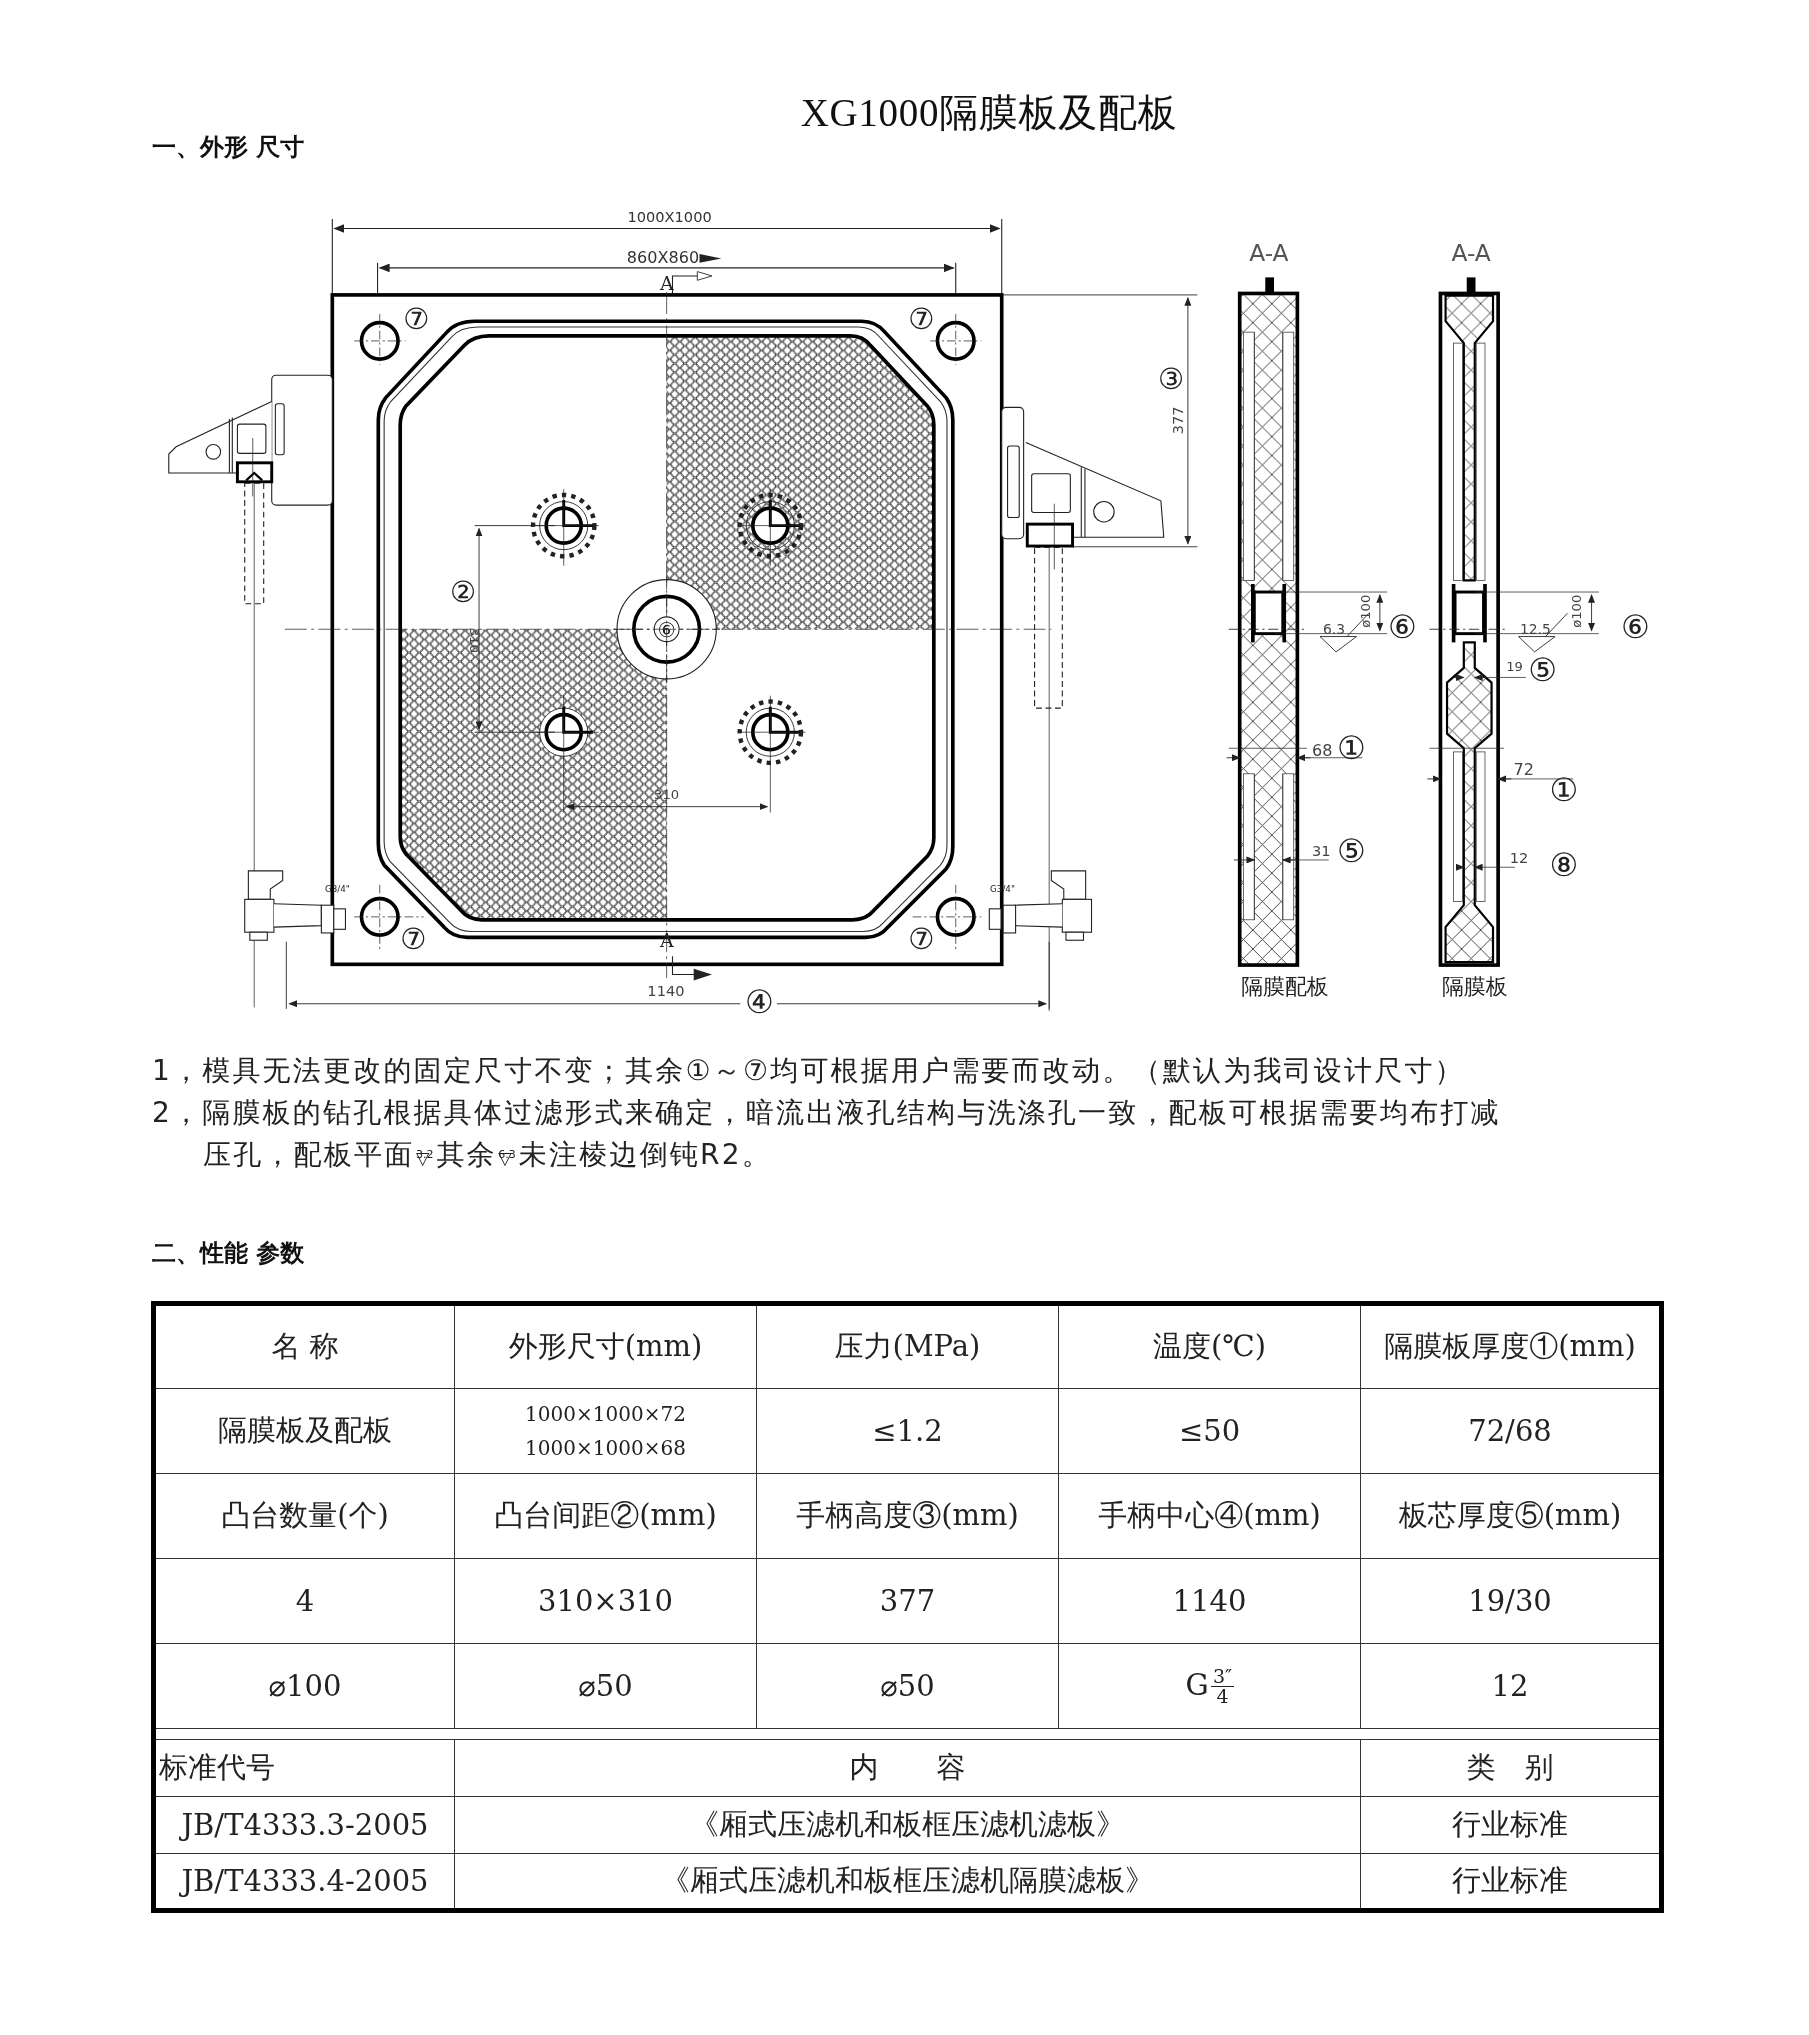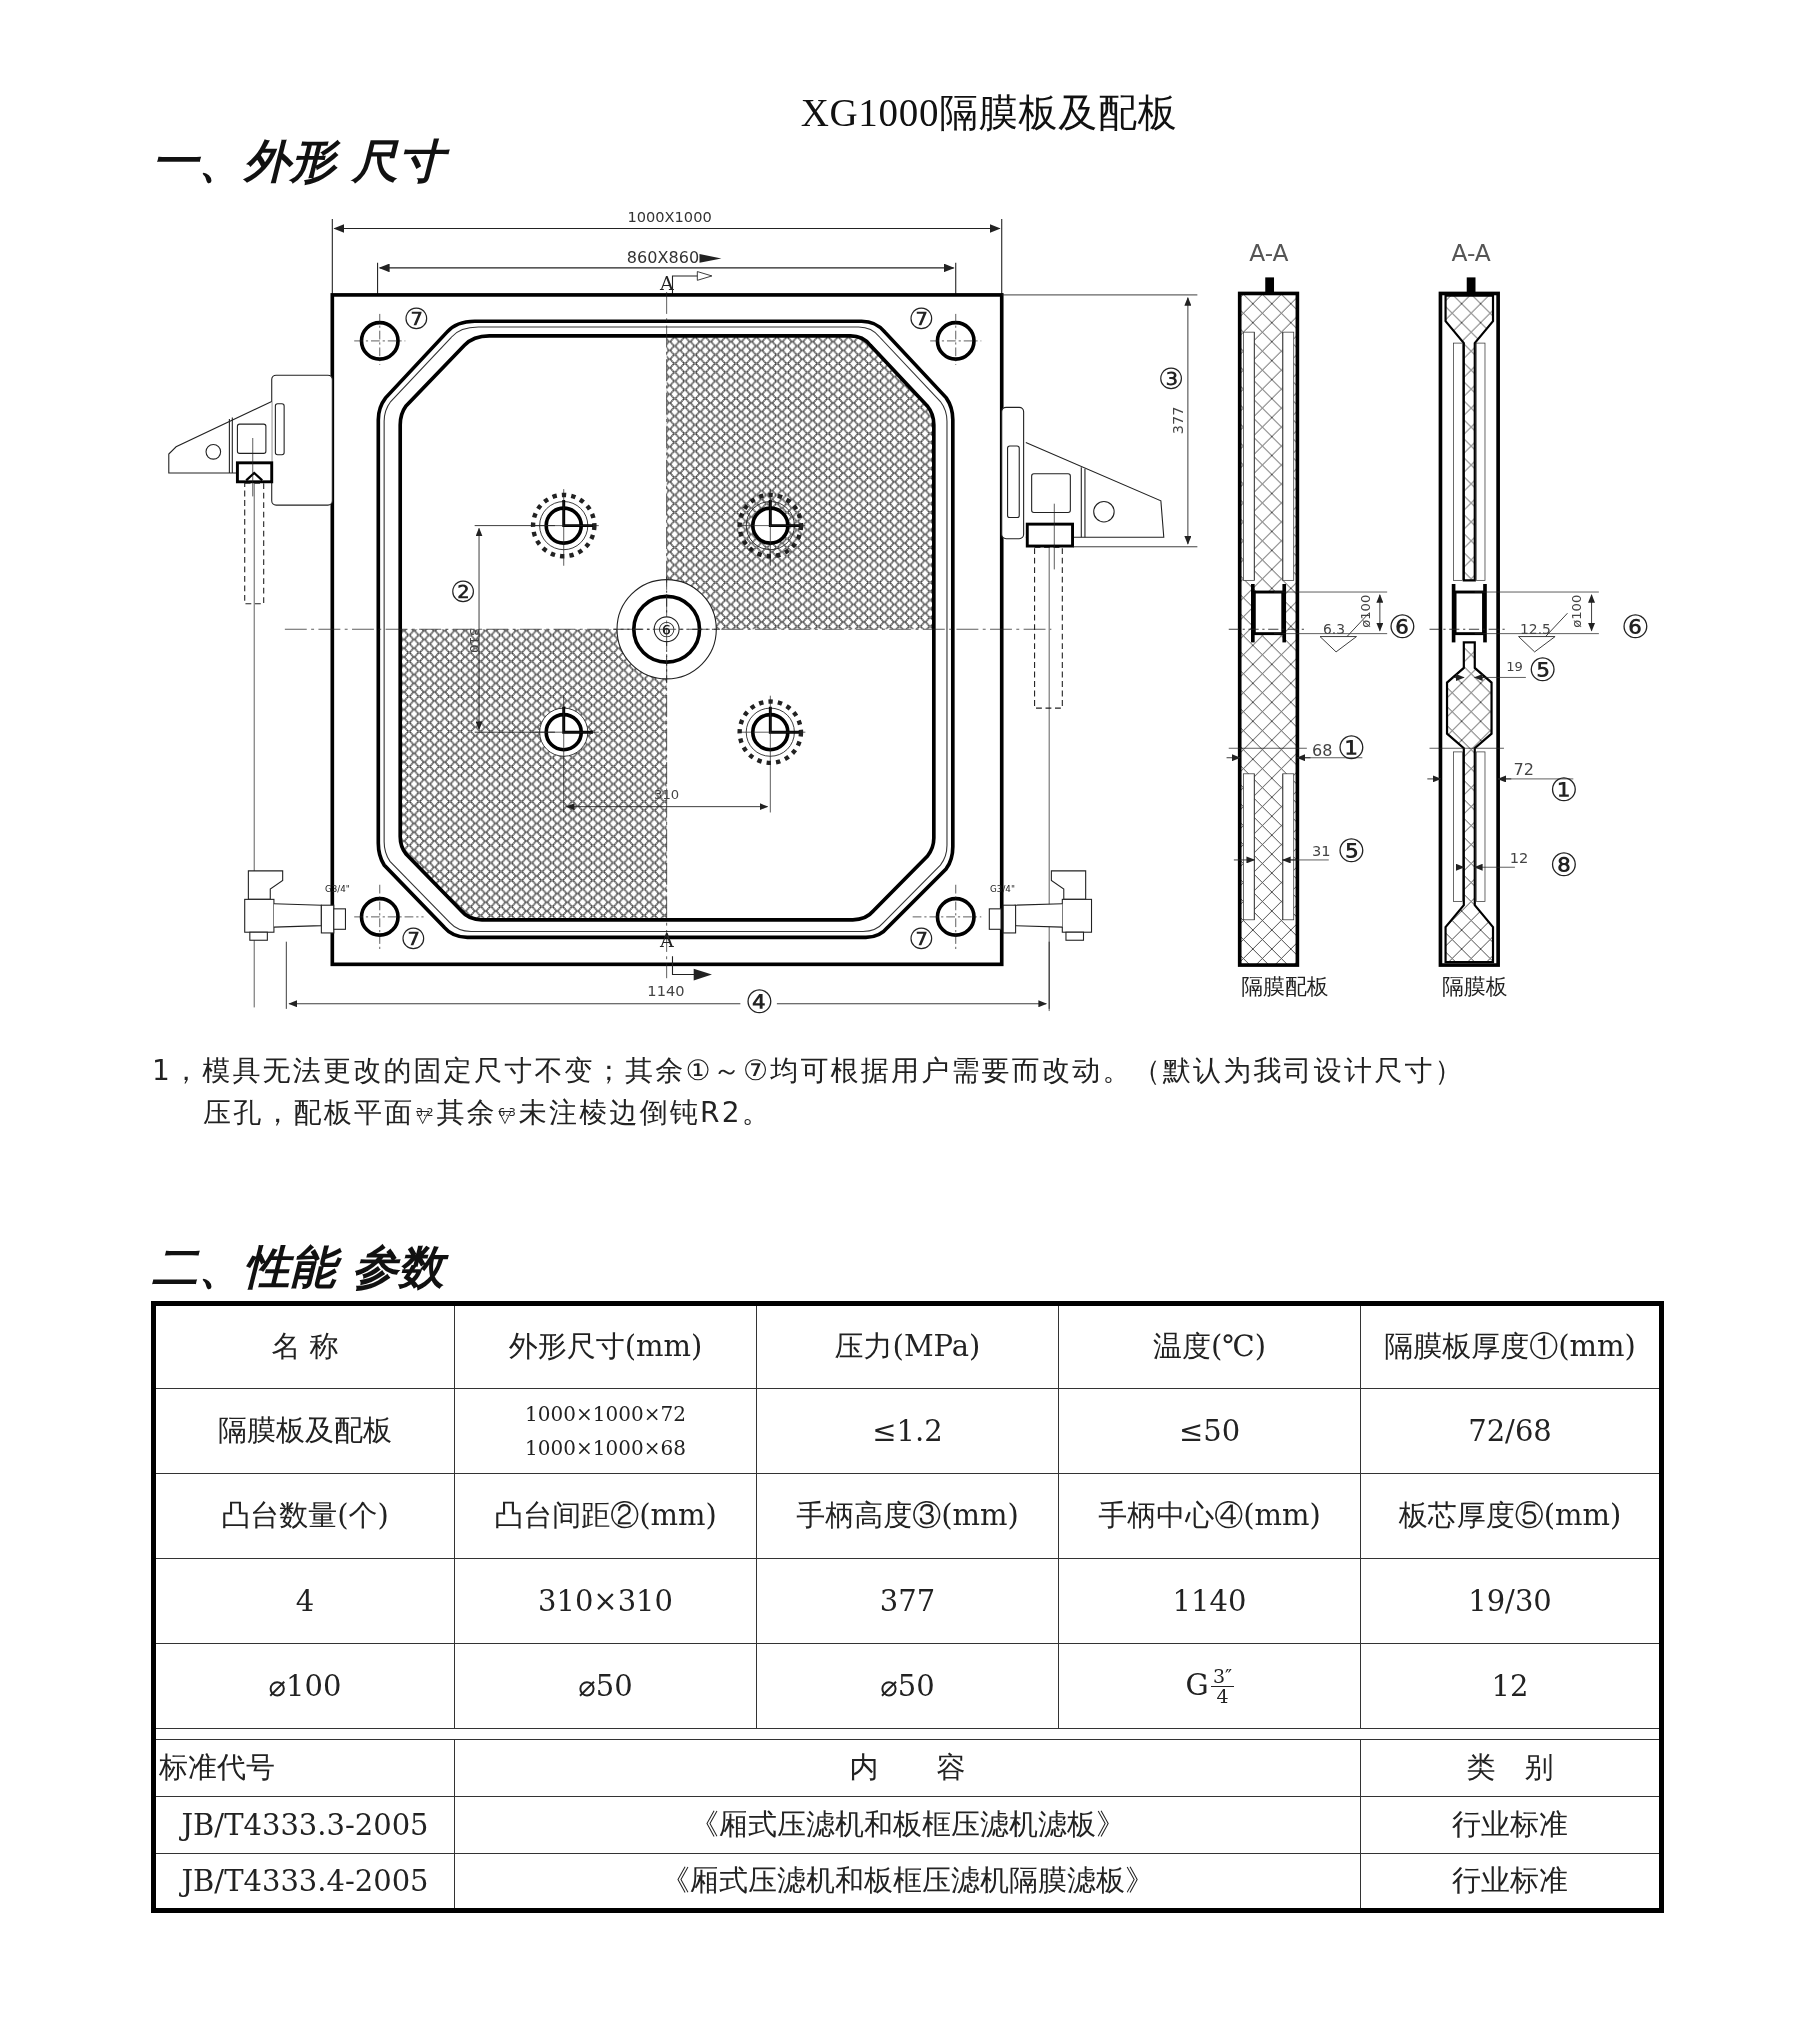--- a/index.html
+++ b/index.html
@@ -2,21 +2,21 @@
 <html style="font-size:11.7px"><head>
 <meta charset="utf-8">
 <style>
   html, body { margin:0; padding:0; background:#ffffff; }
   body { width:1810px; height:2035px; position:relative; overflow:hidden;
          font-family: "DejaVu Serif", "Liberation Serif", serif; color:#1a1a1a; }
   .abs { position:absolute; }
   .title { left:0; width:1810px; top:86px; text-align:center; font-size:39px;
            font-family:"Liberation Serif","DejaVu Serif",serif; letter-spacing:0.7px; color:#111; }
   .title span { display:inline-block; transform: translateX(84px); }
-  .sec-head { font-size:46px; font-weight:bold; font-family:"DejaVu Sans","Liberation Sans",sans-serif; color:#111;font-style:italic; }
+  .sec-head { font-size:24px; font-weight:bold; font-family:"DejaVu Sans","Liberation Sans",sans-serif; color:#111; }
   #drawing { position:absolute; left:0; top:0; }
   .notes { left:152px; top:1050px; font-size:28px; line-height:42px;
            font-family:"DejaVu Sans","Liberation Sans",sans-serif; color:#222; letter-spacing:2.2px; }
   .notes .indent { padding-left:51px; }
   .rough { display:inline-block; position:relative; width:22px; height:29px; vertical-align:-4.4px; }
   .rough .rv { position:absolute; left:1.5px; top:10.2px; font-size:17.5px; line-height:17.5px; }
   .rough .rn { position:absolute; left:1.5px; top:-5.8px; font-size:11px; letter-spacing:0; }
   table.spec { position:absolute; left:151px; top:1301px; width:1506px; border-collapse:collapse;
                border:5.8px solid #000; font-family:"DejaVu Serif","Liberation Serif",serif; table-layout:fixed; }
   table.spec td { border:1.5px solid #333; text-align:center; vertical-align:middle;
@@ -323,20 +323,21 @@
     <line x1="2030" y1="1188" x2="2020" y2="1188" stroke="#222" stroke-width="1.2" marker-end="url(#arr)"></line>
     <line x1="2020" y1="1188" x2="2075" y2="1188" stroke="#222" stroke-width="1"></line>
     <text x="2068" y="1182" font-size="20" fill="#444">12</text>
     <text x="2142" y="1200" font-size="44" text-anchor="middle" font-family="DejaVu Serif, serif" fill="#222">⑧</text>
     <text x="1975" y="1362" font-size="30" fill="#222" font-family="DejaVu Serif, serif">隔膜板</text>
   </g>
 </svg>
 
 <div class="abs notes">
   <div>1，模具无法更改的固定尺寸不变；其余①～⑦均可根据用户需要而改动。（默认为我司设计尺寸）</div>
+  <div>2，隔膜板的钻孔根据具体过滤形式来确定，暗流出液孔结构与洗涤孔一致，配板可根据需要均布打减</div>
   <div class="indent">
     <span>压孔，配板平面</span><span class="rough"><span class="rn">3.2</span><span class="rv">▽</span></span><span>其余</span><span class="rough"><span class="rn">6.3</span><span class="rv">▽</span></span><span>未注棱边倒钝R2。</span>
   </div>
 </div>
 
 <table class="spec">
   <colgroup>
       <col style="width:301px">
       <col style="width:302px">
       <col style="width:302px">

